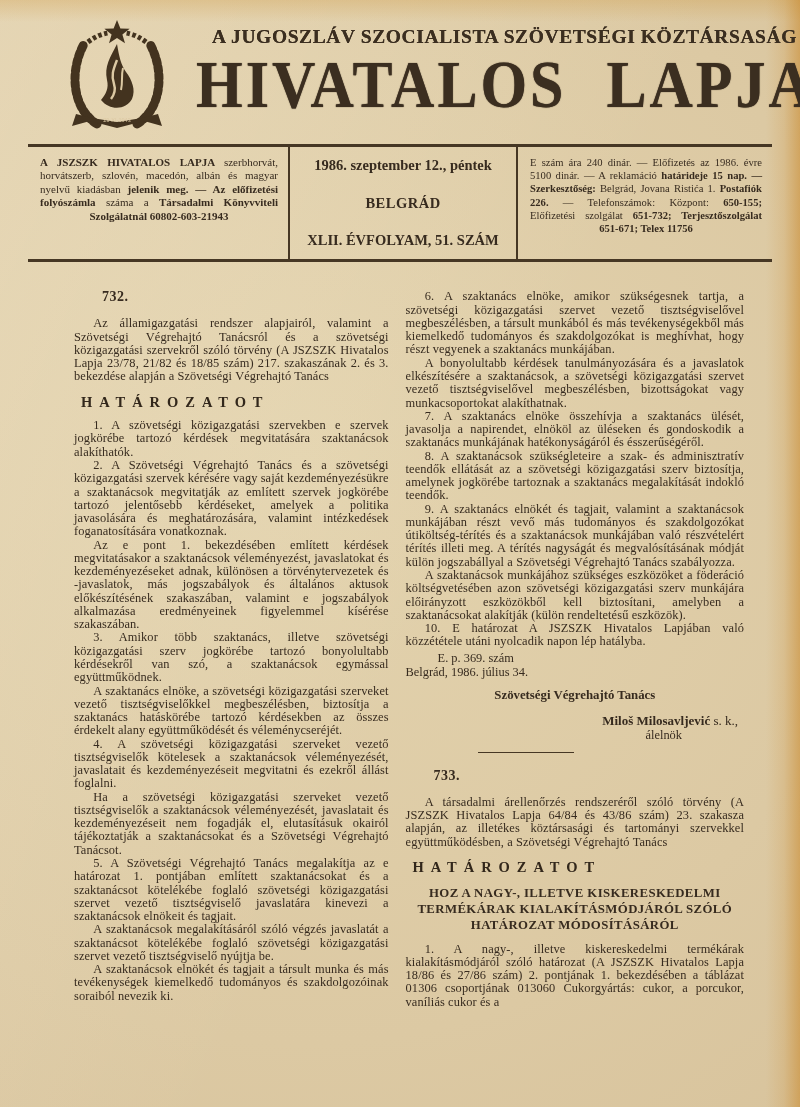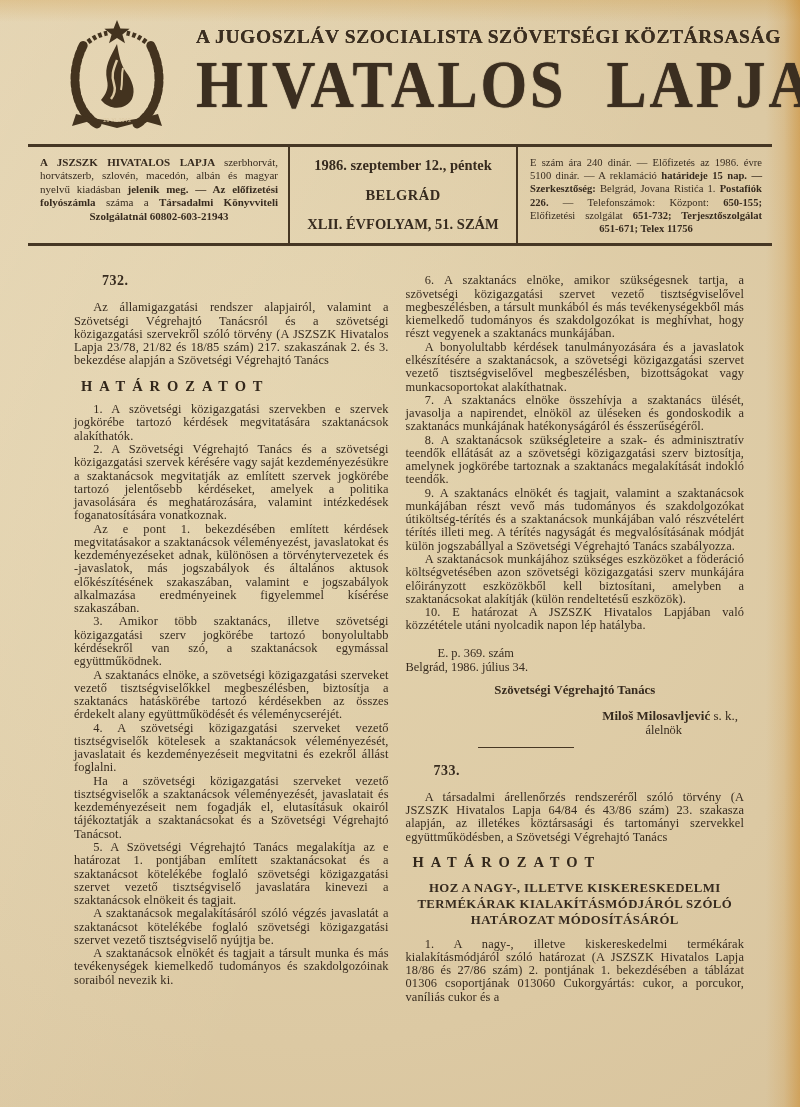--- a/index.html
+++ b/index.html
@@ -18,36 +18,37 @@
       radial-gradient(130% 95% at 38% 42%, #e3d3ae 0%, #dcc9a3 55%, #d5bf97 100%);
   }
   
   .masthead { position:relative; height:138px; }
   .emblem { position:absolute; left:50px; top:18px; width:134px; height:118px; }
   .mast-text { position:absolute; left:196px; top:26px; right:26px; }
   .country-line {
     font-weight:bold; font-size:19.5px; letter-spacing:0.6px;
     white-space:nowrap; color:#3b2e20;
     text-shadow:0 0 0.6px #3b2e20;
+    margin-left:16px;
   }
   .gazette-title {
     margin-top:3px;
     font-weight:bold; font-size:60px; line-height:1;
     letter-spacing:3px; word-spacing:22px; white-space:nowrap;
     color:#3b2e20; text-shadow:0 0 1px #3b2e20;
     transform:scaleY(1.12); transform-origin:top left;
   }
   
   .infobar {
     display:flex; align-items:stretch;
     margin:6px 28px 0 28px;
     border-top:3px solid #463724;
     border-bottom:3px solid #463724;
   }
-  .info-cell { padding:9px 10px 8px 12px; }
+  .info-cell { padding:9px 10px 24px 12px; }
   .info-left  { width:260px; font-size:11px; line-height:1.22; text-align:justify; text-align-last:center; }
   .info-center{
     width:230px; border-left:2px solid #463724; border-right:2px solid #463724;
     display:flex; flex-direction:column; justify-content:space-between;
     text-align:center; font-weight:bold; padding:10px 6px;
   }
   .info-center .date-line   { font-size:14.5px; }
   .info-center .city-line   { font-size:14.5px; letter-spacing:0.5px; }
   .info-center .volume-line { font-size:14.5px; }
   .info-right { flex:1; font-size:10.6px; line-height:1.25; text-align:justify; text-align-last:center; }
@@ -68,21 +69,21 @@
   .decision-heading {
     font-weight:bold;
     font-size:14.5px; letter-spacing:0.48em; text-indent:0.48em;
     margin:11px 0 9px 0; color:#32271b;
   }
   .subject-heading {
     text-align:center; font-weight:bold;
     font-size:12.8px; line-height:1.28; letter-spacing:0.4px;
     margin:0 0 9px 0;
   }
-  .ref-line   { margin:14px 0 0 22px;padding-left:10px; }
+  .ref-line   { margin:3px 0 0 22px;padding-left:10px; }
   .place-line { margin:1px 0 10px 0; }
   .org-line   { text-align:center; font-weight:bold; margin:4px 0 11px 0; font-size:12.8px; }
   .signer-line{ text-align:right; padding-right:6px; font-size:13px; }
   .signer-name{ font-weight:bold; }
   .signer-title{ text-align:right; padding-right:62px; margin-top:1px; }
   .sig-divider{
     width:96px; border:none; border-top:1.6px solid #463724;
     margin:10px 0 16px 72px;
   }
 </style>

